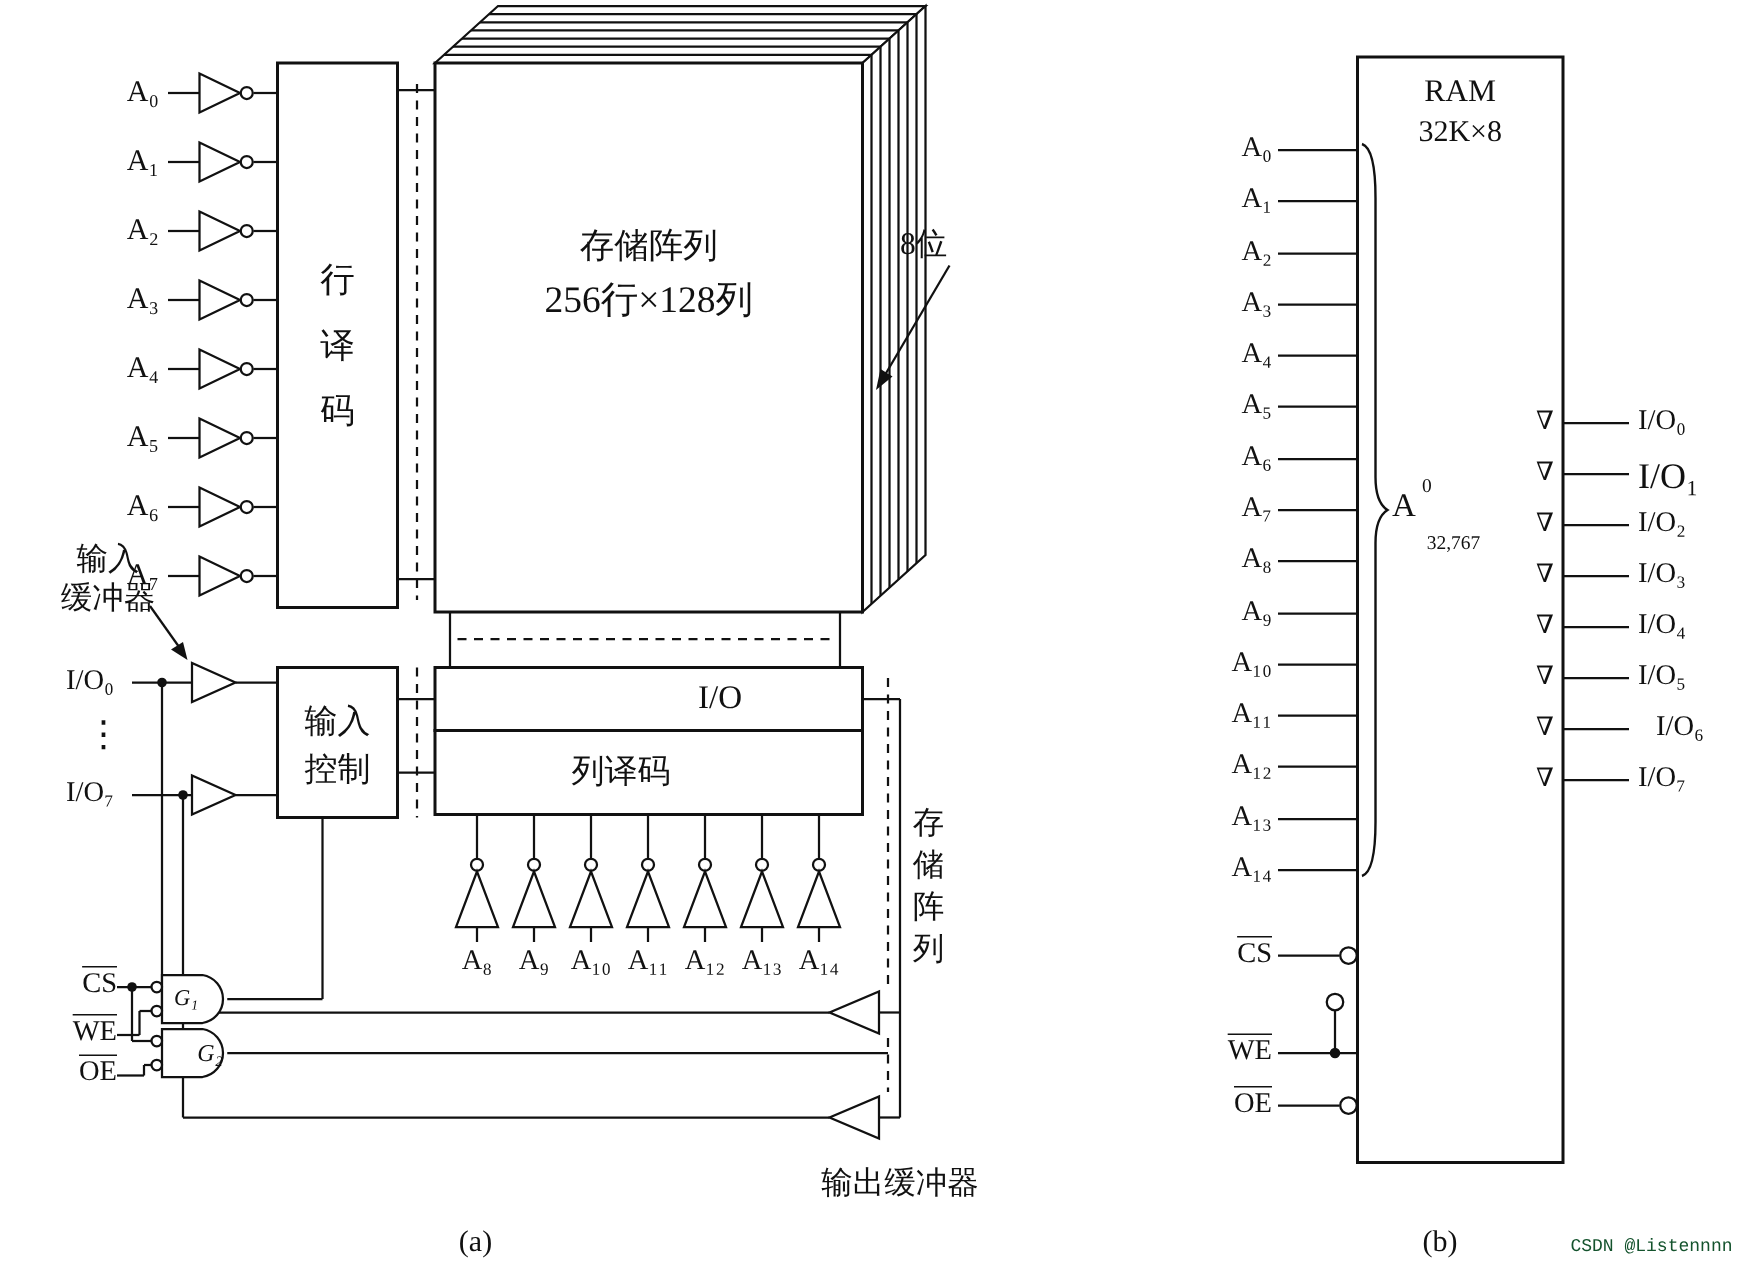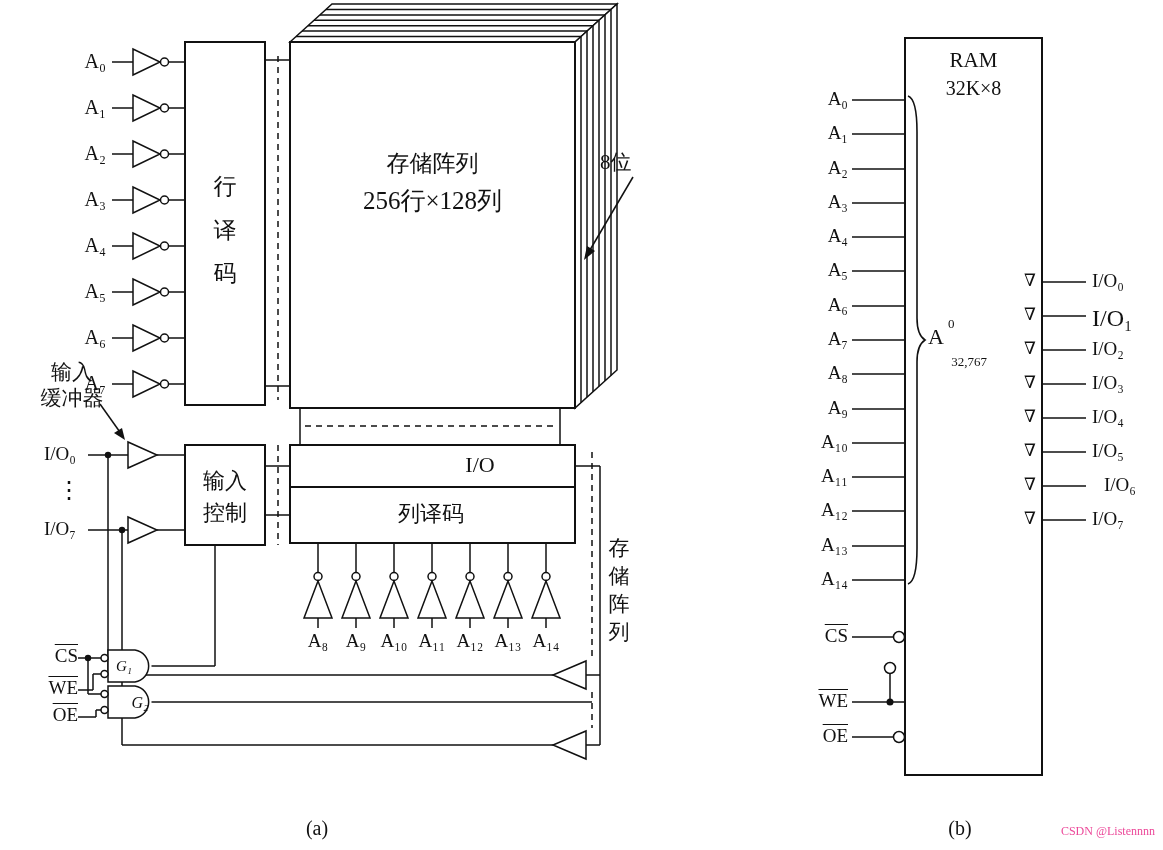--- a/index.html
+++ b/index.html
@@ -5,21 +5,21 @@
   html,body{margin:0;padding:0;background:#fff;}
   #stage{position:relative;width:1163px;height:850px;background:#fff;overflow:hidden;
          font-family:"Liberation Serif","DejaVu Serif","DejaVu Sans",serif;color:#111;}
   #art{position:absolute;left:0;top:0;}
   .lbl{position:absolute;color:#111;white-space:pre;line-height:1.2;}
   .ctr{text-align:center;}
   .rgt{text-align:right;}
   .vert{word-break:break-all;white-space:normal;text-align:center;}
   .ovl{text-decoration:overline;text-align:right;}
   .ital{font-style:italic;}
-  .wm{color:#ec4899;font-family:Liberation Serif, serif;}
+  .wm{color:#14532d;font-family:Liberation Mono, monospace;}
   svg line, svg path, svg rect, svg polygon{vector-effect:none;}
 </style>
 </head>
 <body>
 
 <div id="stage">
 
 <svg id="art" width="1163" height="850" viewBox="0 0 1163 850" stroke="#111" fill="none" stroke-width="1.5">
 
   <g>
@@ -283,31 +283,32 @@
 <div class="lbl ctr" style="left:30px;top:386px;width:84px;font-size:21px;">缓冲器</div>
 
 <div class="lbl" style="left:44px;top:443px;width:44px;font-size:19px;">I/O₀</div>
 <div class="lbl" style="left:57px;top:476px;width:24px;font-size:24px;">⋮</div>
 <div class="lbl" style="left:44px;top:518px;width:44px;font-size:19px;">I/O₇</div>
 
 <div class="lbl ctr" style="left:189px;top:468px;width:72px;font-size:22px;">输入</div>
 <div class="lbl ctr" style="left:189px;top:500px;width:72px;font-size:22px;">控制</div>
 
 <div class="lbl ctr" style="left:290px;top:452px;width:342px;font-size:22px;margin-left:19px;">I/O</div>
-<div class="lbl ctr" style="left:290px;top:501px;width:248px;font-size:22px;padding-left:17px;">列译码</div>
+<div class="lbl ctr" style="left:290px;top:501px;width:248px;font-size:22px;">列译码</div>
 
 <div class="lbl ctr" style="left:297px;top:630px;width:42px;font-size:19px;">A₈</div>
 <div class="lbl ctr" style="left:335px;top:630px;width:42px;font-size:19px;">A₉</div>
 <div class="lbl ctr" style="left:373px;top:630px;width:42px;font-size:19px;">A₁₀</div>
 <div class="lbl ctr" style="left:411px;top:630px;width:42px;font-size:19px;">A₁₁</div>
 <div class="lbl ctr" style="left:449px;top:630px;width:42px;font-size:19px;">A₁₂</div>
 <div class="lbl ctr" style="left:487px;top:630px;width:42px;font-size:19px;">A₁₃</div>
 <div class="lbl ctr" style="left:525px;top:630px;width:42px;font-size:19px;">A₁₄</div>
 
 <div class="lbl vert" style="left:606px;top:535px;width:26px;font-size:21px;line-height:1.33;">存储阵列</div>
+<div class="lbl ctr" style="left:520px;top:776px;width:160px;font-size:21px;">输出缓冲器</div>
 
 <div class="lbl rgt ovl" style="left:38px;top:645px;width:40px;font-size:19px;">CS</div>
 <div class="lbl rgt ovl" style="left:38px;top:677px;width:40px;font-size:19px;">WE</div>
 <div class="lbl rgt ovl" style="left:38px;top:704px;width:40px;font-size:19px;">OE</div>
 
 <div class="lbl ctr ital" style="left:108px;top:657px;width:32px;font-size:15px;">G₁</div>
 <div class="lbl ctr ital" style="left:124px;top:693px;width:32px;font-size:16px;">G₂</div>
 
 <div class="lbl ctr" style="left:262px;top:816px;width:110px;font-size:20px;">(a)</div>
 

